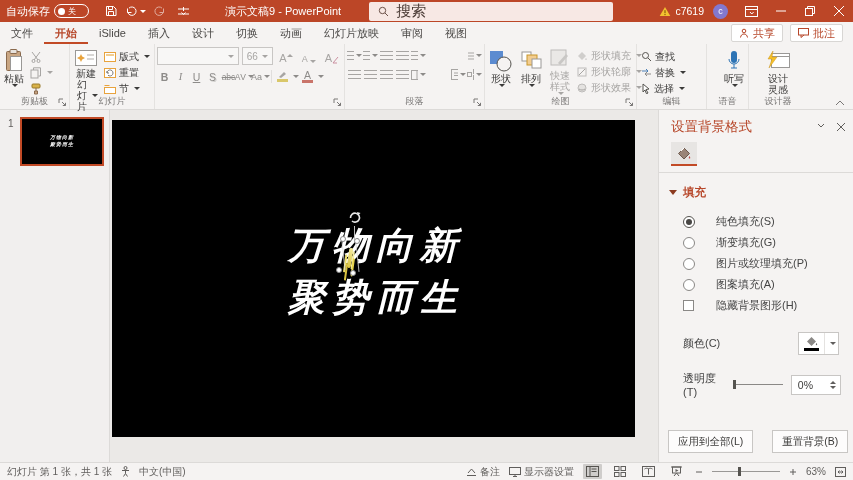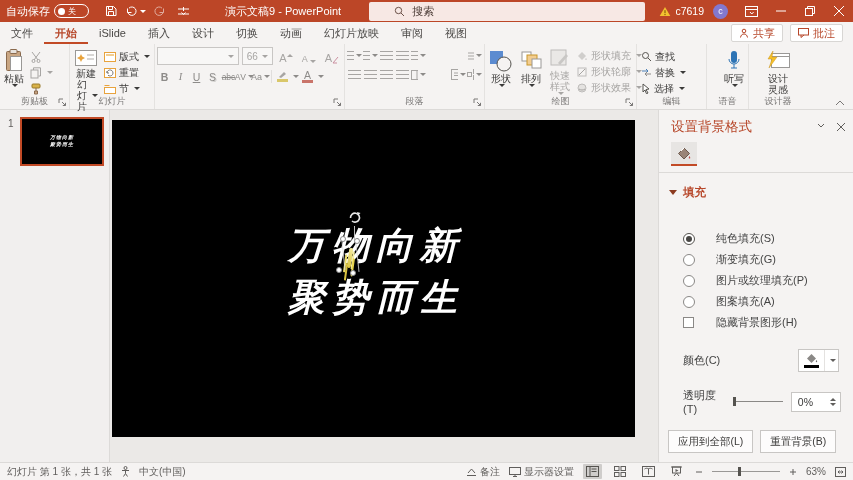--- a/index.html
+++ b/index.html
@@ -5,21 +5,21 @@
   html,body{width:853px;height:480px;margin:0;overflow:hidden;background:#EBE9E7;
     font-family:"Liberation Sans","DejaVu Sans",sans-serif;cursor:default;user-select:none}
   svg{display:block}
   
   .titlebar{height:22px;background:#BC4627;display:flex;align-items:center;color:#fff;font-size:11px;padding-left:6px;box-sizing:border-box}
   .autosave{display:flex;align-items:center;gap:4px;margin-right:10px}
   .pill{width:27px;height:12px;border:1px solid #fff;border-radius:7px;display:flex;align-items:center;gap:3px;padding:0 3px;font-size:8px}
   .knob{width:7px;height:7px;background:#fff;border-radius:50%}
   .tbic{width:24px;height:22px;display:flex;align-items:center;justify-content:center}
   .tb-title{margin-left:30px;white-space:nowrap}
-  .tb-search{margin-left:28px;width:226px;height:19px;background:rgba(255,255,255,.88);border-radius:2px;display:flex;align-items:center;gap:7px;padding:0 25px;color:#4a3b35;font-size:11px}
+  .tb-search{margin-left:28px;width:226px;height:19px;background:rgba(255,255,255,.88);border-radius:2px;display:flex;align-items:center;gap:7px;padding:0 9px;color:#4a3b35;font-size:15px}
   .tb-right{margin-left:auto;display:flex;align-items:center}
   .alert{display:flex;align-items:center;gap:4px;font-size:10.5px}
   .avatar{width:15px;height:15px;border-radius:50%;background:#8378CF;display:flex;align-items:center;justify-content:center;font-size:9px;margin:0 9px}
   .winbtn{width:29px;height:22px;display:flex;align-items:center;justify-content:center}
   
   .tabrow{height:22px;background:#F5F3F2;display:flex;align-items:center;font-size:11px;color:#4a4846;padding-left:0;box-sizing:border-box}
   .tab{padding:0 11px;height:100%;display:flex;align-items:center;white-space:nowrap}
   .tab.active{color:#B7472A;font-weight:bold;box-shadow:inset 0 -2px 0 #C24A26}
   .tr-right{margin-left:auto;display:flex;gap:7px;padding-right:10px}
   .trbtn{display:flex;align-items:center;gap:4px;border:1px solid #D8D6D4;background:#fff;color:#B7472A;height:16px;padding:0 7px;font-size:11px;border-radius:2px}
@@ -56,38 +56,38 @@
   .selline{position:absolute;width:1px;background:rgba(220,220,220,.8)}
   .spark{position:absolute;left:236px;top:128px;width:4px;height:20px;background:linear-gradient(180deg,#F5ECA0,#D9C23F);transform:rotate(8deg);border-radius:2px;
     box-shadow:-4px 6px 0 -1px #EFE06A,4px 9px 0 -1px #E6D34A,-2px 14px 0 -1px #D9C23F,3px 2px 0 -1px #F5ECA0,-5px 12px 0 -2px #EFE06A}
   
   .panel{width:195px;background:#F5F3F2;border-left:1px solid #DCDAD8;position:relative;box-sizing:border-box;font-size:11px;color:#444;flex:none}
   .p-head{display:flex;align-items:center;padding:8px 8px 2px 12px}
   .p-title{color:#B7472A;font-size:13.5px}
   .p-head .sp{margin-left:auto;display:flex;gap:12px;color:#605E5C;font-size:10px}
   .p-tab{margin:4px 0 0 12px;width:26px;height:24px;background:#E7E5E3;display:flex;align-items:center;justify-content:center;box-shadow:inset 0 -2px 0 #C24A26}
   .p-hr{border:none;border-top:1px solid #DCDAD8;margin:6px 0 12px}
-  .p-sec{display:flex;align-items:center;gap:6px;color:#B7472A;font-weight:bold;padding-left:10px;margin-bottom:28px;font-size:11.5px}
+  .p-sec{display:flex;align-items:center;gap:6px;color:#B7472A;font-weight:bold;padding-left:10px;margin-bottom:11px;font-size:11.5px}
   .tri{width:0;height:0;border-left:4px solid transparent;border-right:4px solid transparent;border-top:5px solid #8B3A1F}
   .opt{display:flex;align-items:center;gap:21px;padding-left:24px;height:21px}
   .radio{width:12px;height:12px;border:1px solid #8A8886;border-radius:50%;background:#fff;position:relative;box-sizing:border-box;flex:none}
   .radio.sel{border-color:#55534F}
   .radio.sel::after{content:"";position:absolute;inset:2px;background:#484644;border-radius:50%}
   .chk{width:11px;height:11px;border:1px solid #8A8886;background:#fff;box-sizing:border-box;flex:none;margin:0 1px 0 0}
   .colorrow{display:flex;align-items:center;padding:0 14px 0 24px;margin-top:16px}
   .colorbtn{margin-left:auto;display:flex;height:21px;border:1px solid #C8C6C4;background:#fff;align-items:stretch}
   .cb-main{width:25px;display:flex;flex-direction:column;align-items:center;justify-content:center;border-right:1px solid #E4E2E0}
   .cb-dd{width:13px;display:flex;align-items:center;justify-content:center;color:#605E5C}
   .transrow{display:flex;align-items:center;gap:5px;padding:0 12px 0 24px;margin-top:16px}
   .track{width:52px;height:1px;background:#8A8886;position:relative}
   .thumbk{position:absolute;left:0;top:-4px;width:3px;height:9px;background:#55534F}
   .spin{width:52px;height:20px;border:1px solid #C8C6C4;background:#fff;display:flex;align-items:center;box-sizing:border-box;padding-left:6px;font-size:10.5px;color:#3B3A39;margin-left:3px}
   .spin .ar{margin-left:auto;display:flex;flex-direction:column;gap:2px;padding-right:4px;color:#605E5C}
   .carU{width:0;height:0;border-left:3px solid transparent;border-right:3px solid transparent;border-bottom:3.5px solid currentColor}
-  .p-btns{position:absolute;bottom:9px;left:9px;display:flex;gap:7px}
+  .p-btns{position:absolute;bottom:9px;left:9px;display:flex;gap:19px}
   .pbtn{height:21px;border:1px solid #C8C6C4;background:#FDFCFC;font-size:10.5px;color:#3B3A39;display:flex;align-items:center;padding:0 9px}
   
   .statusbar{height:18px;background:#F5F3F2;border-top:1px solid #DCDAD8;display:flex;align-items:center;font-size:10px;color:#605E5C;padding:0 7px;box-sizing:border-box;gap:9px}
   .sbitem{display:flex;align-items:center;gap:3px;white-space:nowrap}
   .viewbtn{width:19px;height:15px;display:flex;align-items:center;justify-content:center;border-radius:1px}
   .viewbtn.active{background:#CFCDCB}
   .ztrack{width:68px;height:1px;background:#9a9896;position:relative}
   .zthumb{position:absolute;left:38%;top:-4px;width:3px;height:9px;background:#55534F}
 </style>
 </head>

